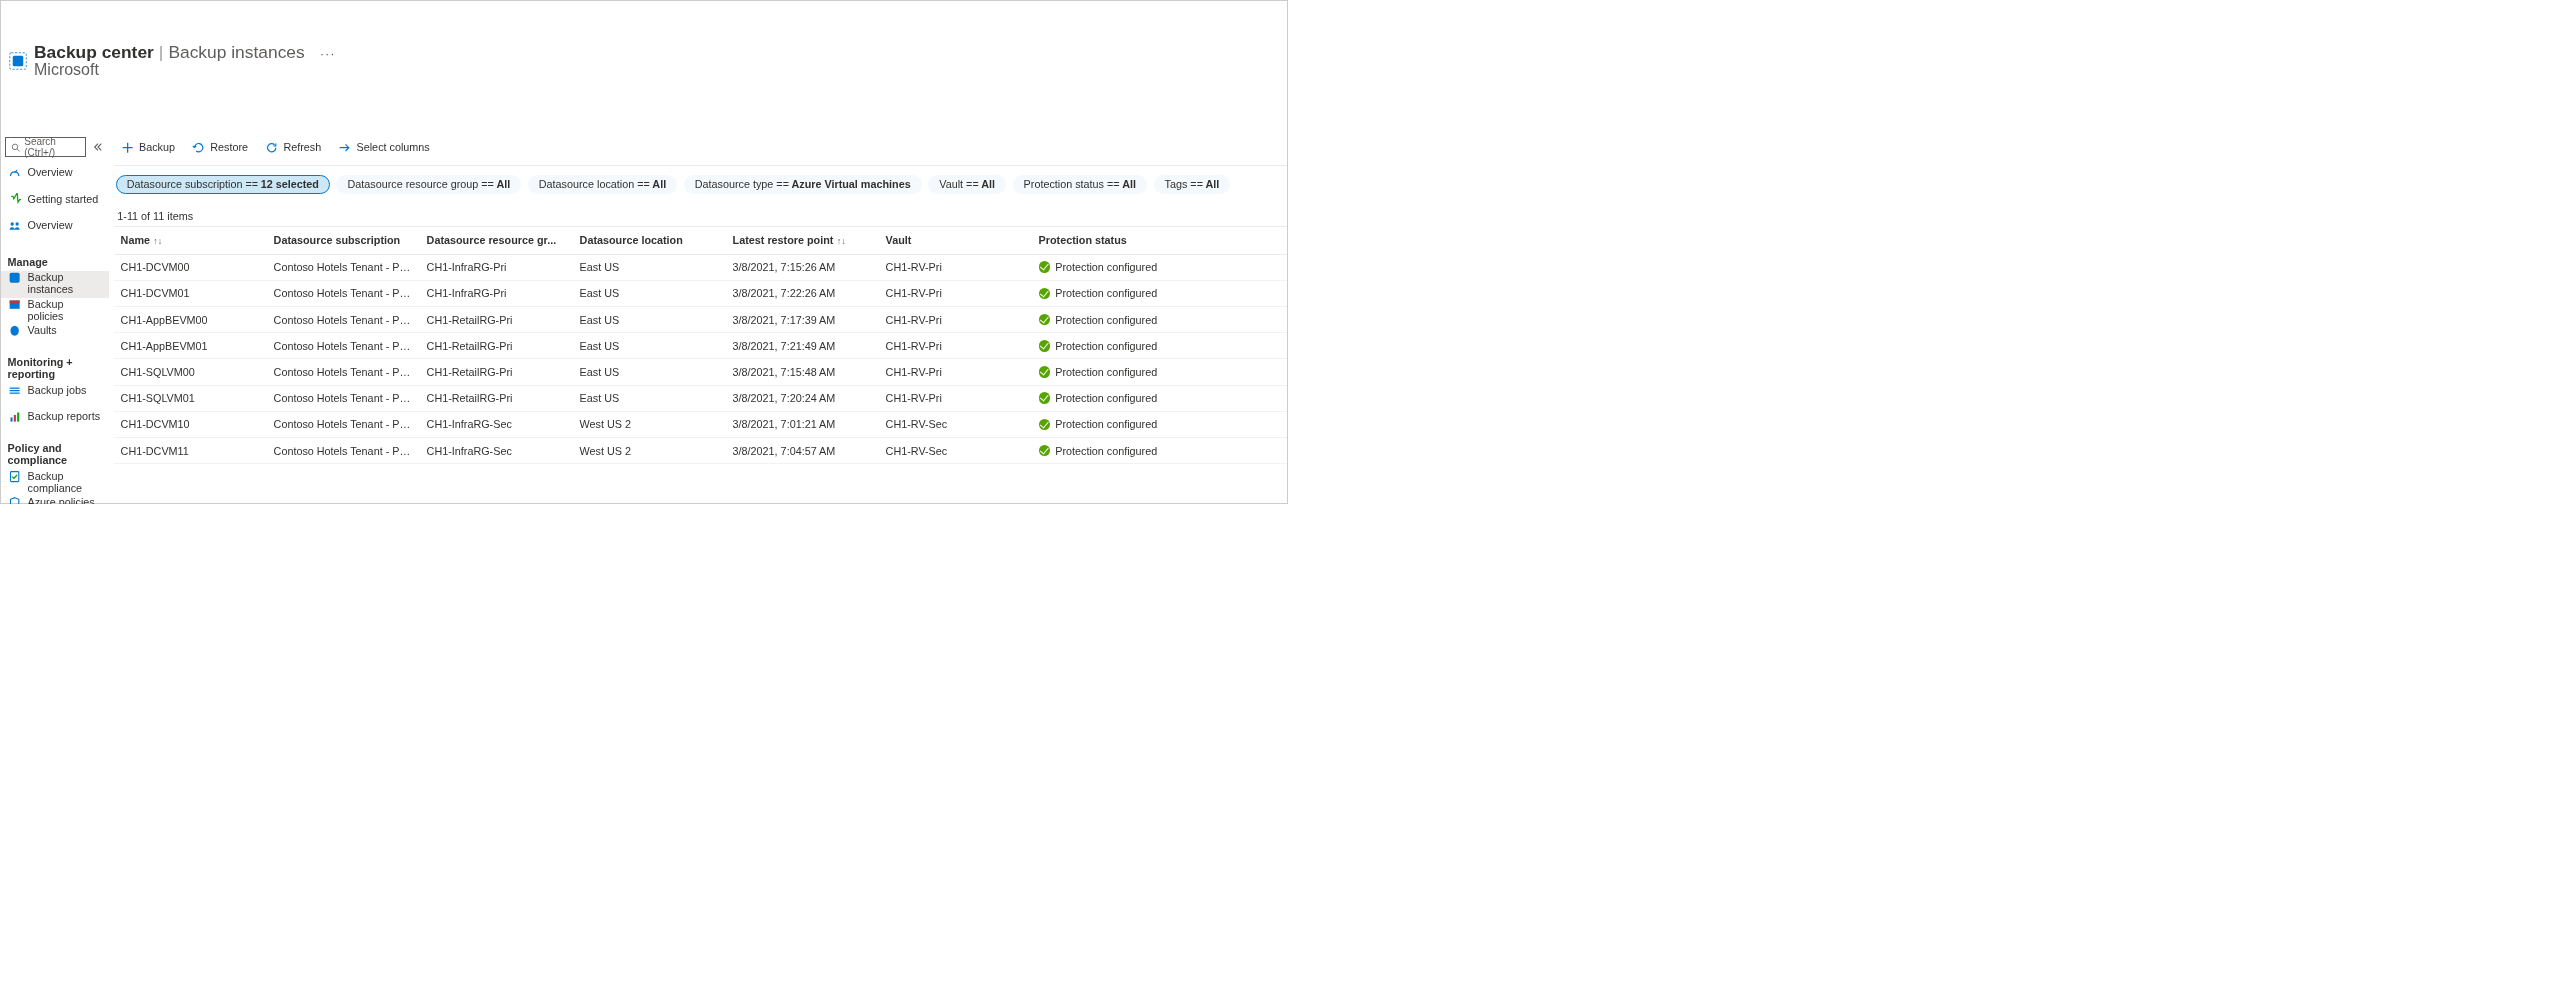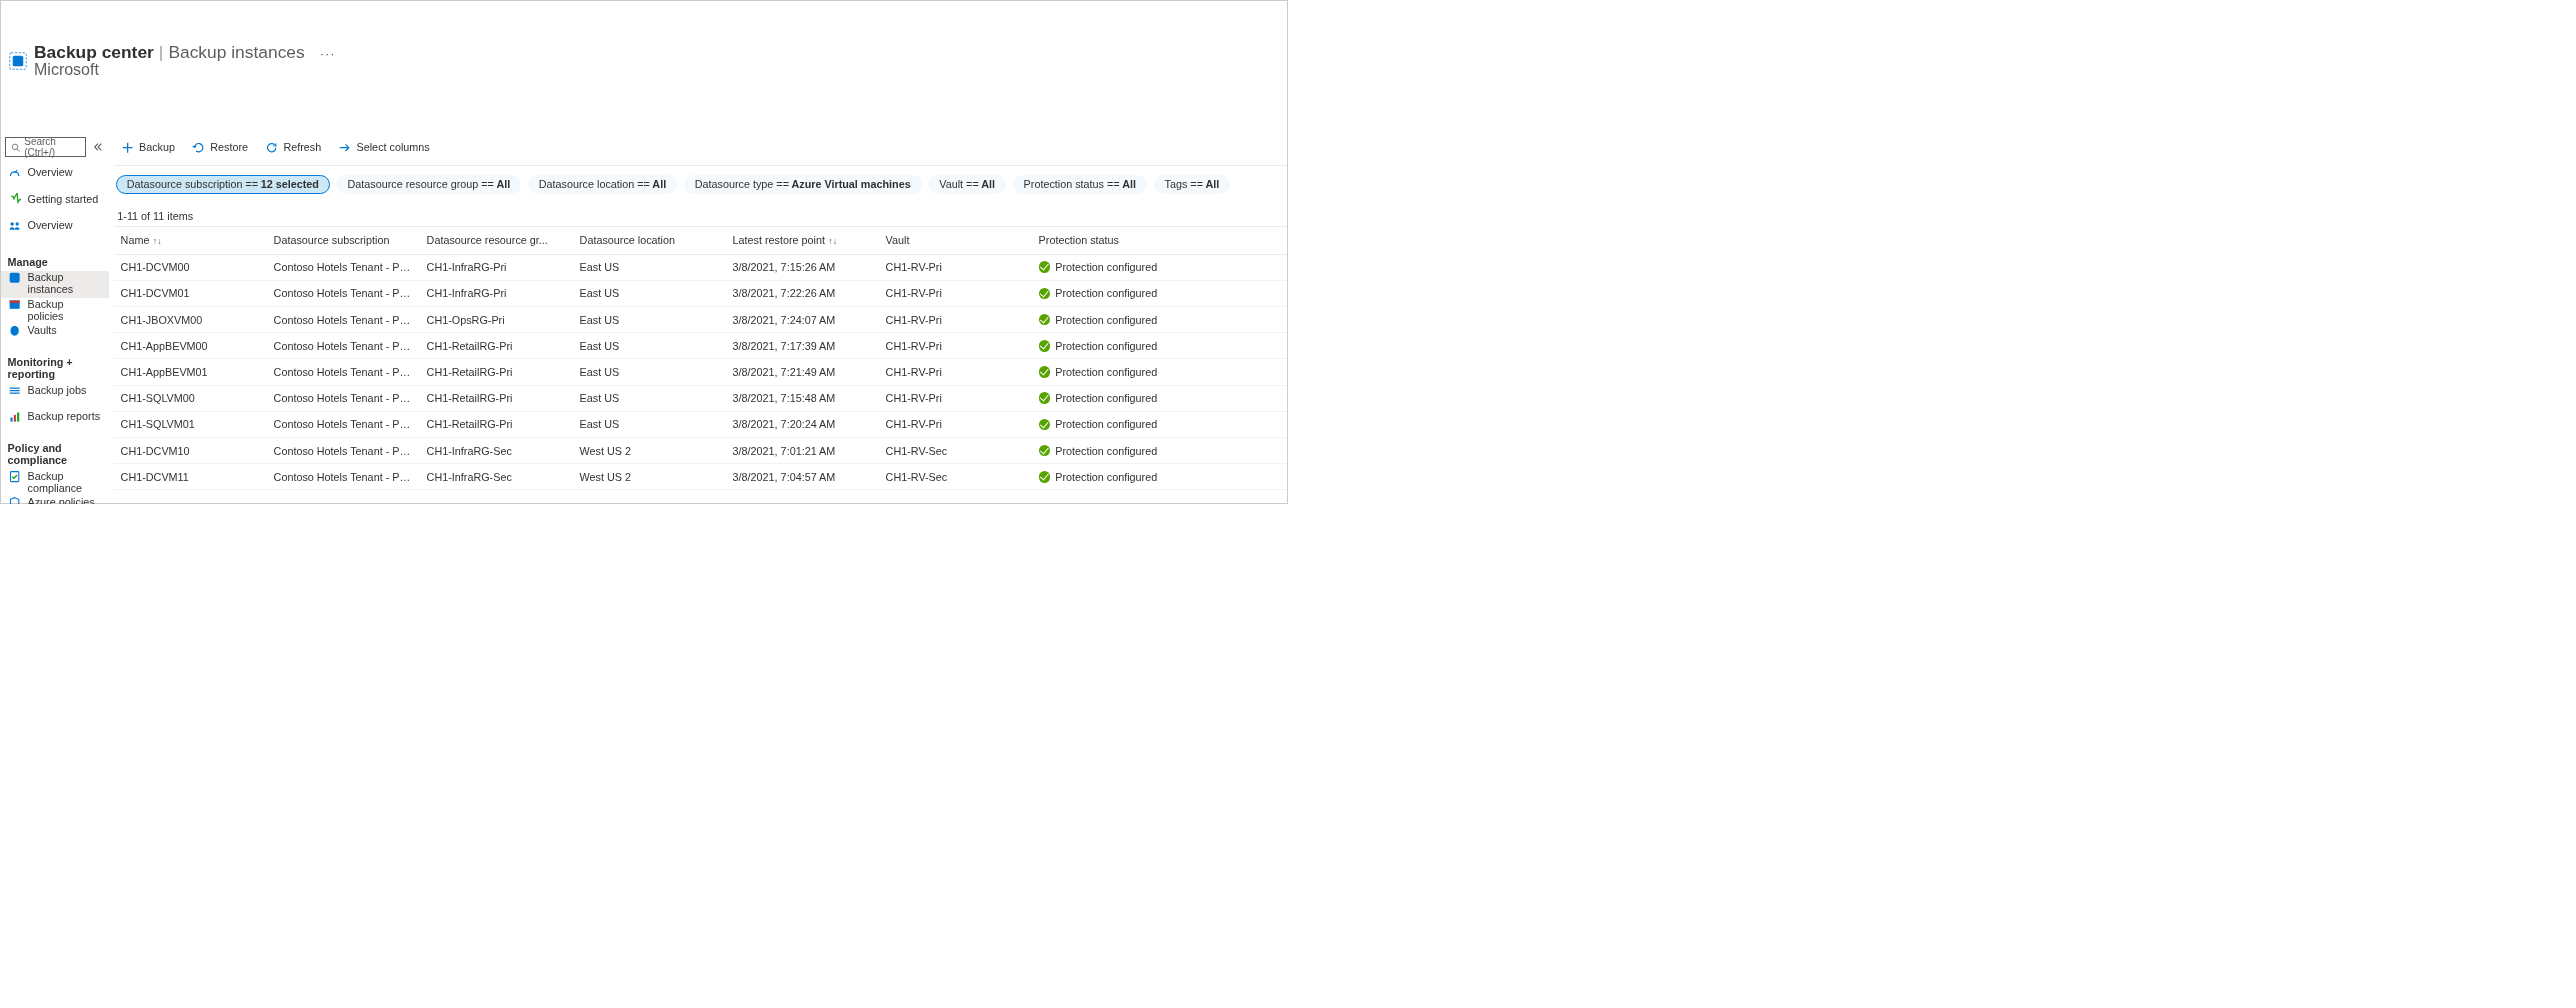--- a/index.html
+++ b/index.html
@@ -33,21 +33,21 @@
 .filters { display: flex; flex-wrap: wrap; gap: 6.6px; padding: 8.3px 0 8.3px 1.7px; }
 .pill { display: inline-flex; align-items: center; background: #f3f9fd; border: 0.8px solid transparent; border-radius: 11.6px; padding: 2.5px 10px; font-size: 10.8px; color: #323130; cursor: pointer; white-space: nowrap; }
 .pill strong { font-weight: 600; margin-left: 2.5px; }
 .pill.active { background: #cce7f6; border-color: #0078d4; }
 .filter-input-row { padding: 5px 0 5px 1.7px; }
 .filter-input { width: 248px; height: 23px; border: 0.8px solid #605e5c; display: flex; align-items: center; padding: 0 6.6px; gap: 5px; }
 .filter-input svg { width: 11.6px; height: 11.6px; }
 .filter-input input { border: none; outline: none; font-size: 10.8px; flex: 1; font-style: italic; color: #605e5c; }
 .count-label { padding: 8.3px 0 3.3px 3.3px; font-size: 10.8px; color: #323130; }
 .table { width: 100%; border-collapse: collapse; table-layout: fixed; }
-.table th { text-align: left; font-weight: 400; font-size: 10.8px; padding: 7.5px 6.6px; border-bottom: 0.8px solid #edebe9; border-top: 0.8px solid #edebe9; white-space: nowrap; overflow: hidden; text-overflow: ellipsis; }
+.table th { text-align: left; font-weight: 700; font-size: 10.8px; padding: 7.5px 6.6px; border-bottom: 0.8px solid #edebe9; border-top: 0.8px solid #edebe9; white-space: nowrap; overflow: hidden; text-overflow: ellipsis; }
 .table td { font-size: 10.8px; padding: 6.6px 6.6px; border-bottom: 0.8px solid #f3f2f1; white-space: nowrap; overflow: hidden; text-overflow: ellipsis; }
 .sort-arrows { display: inline-flex; margin-left: 3.3px; color: #605e5c; font-size: 9px; }
 .status-cell { display: flex; align-items: center; gap: 5px; }
 .status-icon { width: 11.6px; height: 11.6px; border-radius: 50%; background: #57a300; display: inline-flex; align-items: center; justify-content: center; }
 .status-icon::after { content: ""; width: 4.1px; height: 6.6px; border: solid #fff; border-width: 0 1.7px 1.7px 0; transform: rotate(40deg) translate(-0.8px,-0.8px); }
 .table-scroll { overflow-y: auto; flex: 1; }
 .col-name { width: 153px; }
 .col-sub { width: 153px; }
 .col-rg { width: 153px; }
 .col-loc { width: 153px; }
@@ -278,34 +278,20 @@
                 <td>3/8/2021, 7:22:26 AM</td>
                 <td>CH1-RV-Pri</td>
                 <td>
                   <div class="status-cell">
                     <span class="status-icon"></span>
                     <span>Protection configured</span>
                   </div>
                 </td>
               </tr>
               <tr>
-                <td>CH1-JBOXVM00</td>
-                <td>Contoso Hotels Tenant - Pro...</td>
-                <td>CH1-OpsRG-Pri</td>
-                <td>East US</td>
-                <td>3/8/2021, 7:24:07 AM</td>
-                <td>CH1-RV-Pri</td>
-                <td>
-                  <div class="status-cell">
-                    <span class="status-icon"></span>
-                    <span>Protection configured</span>
-                  </div>
-                </td>
-              </tr>
-              <tr>
                 <td>CH1-AppBEVM00</td>
                 <td>Contoso Hotels Tenant - Pro...</td>
                 <td>CH1-RetailRG-Pri</td>
                 <td>East US</td>
                 <td>3/8/2021, 7:17:39 AM</td>
                 <td>CH1-RV-Pri</td>
                 <td>
                   <div class="status-cell">
                     <span class="status-icon"></span>
                     <span>Protection configured</span>

